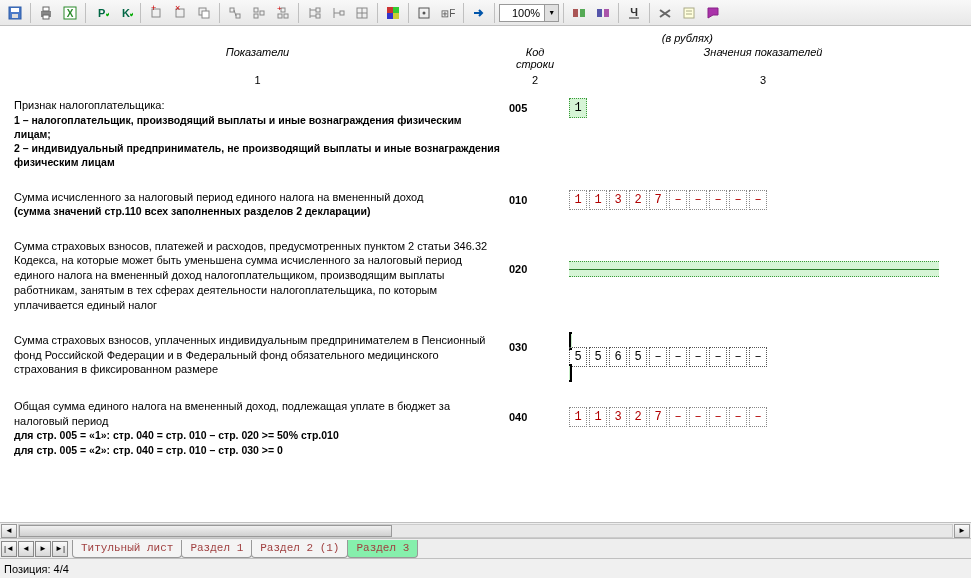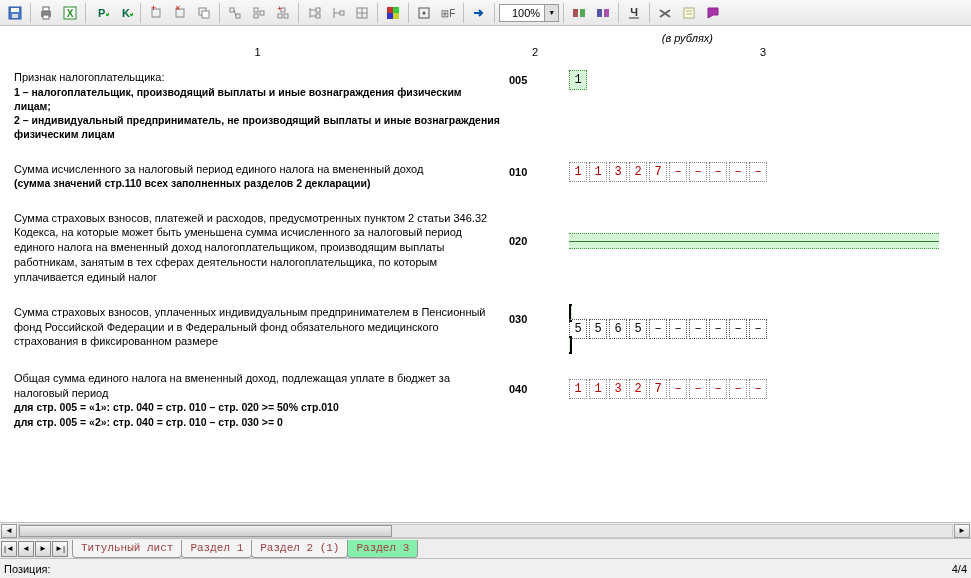--- a/index.html
+++ b/index.html
@@ -169,21 +169,20 @@
   .tab.active { background: #86efac; font-weight: normal; color:#a04040; }
   .tabs-spacer{ margin-left:5px; }
   .status-bar {
     height: 20px;
     border-top: 1px solid #c0c0c0;
     background: #f0f0f0;
     display:flex;
     align-items:center;
     padding: 0 4px;
     font-size: 11px;
-    justify-content: space-between;
   }
   svg{display:block;}
 </style>
 </head>
 <body>
 
 <div class="toolbar">
   <div class="tb-btn">
       <svg width="16" height="16">
         <rect x="2" y="2" width="12" height="12" fill="#4a7ac8" stroke="#2a5aa8"></rect>
@@ -361,20 +360,25 @@
   <div class="units">(в рублях)</div>
 
   <table class="grid">
     <colgroup>
         <col class="col-ind">
         <col class="col-code">
         <col class="col-val">
       </colgroup>
 
     <tbody>
+        <tr>
+      <td class="hdr">Показатели</td>
+      <td class="hdr">Код строки</td>
+      <td class="hdr">Значения показателей</td>
+    </tr>
     <tr>
       <td class="subhdr">1</td>
       <td class="subhdr">2</td>
       <td class="subhdr">3</td>
     </tr>
 
     <tr class="row-block">
       <td>
         <div class="desc">Признак налогоплательщика:</div>
         <div class="desc-sub">1 – налогоплательщик, производящий выплаты и иные вознаграждения физическим лицам;</div>

